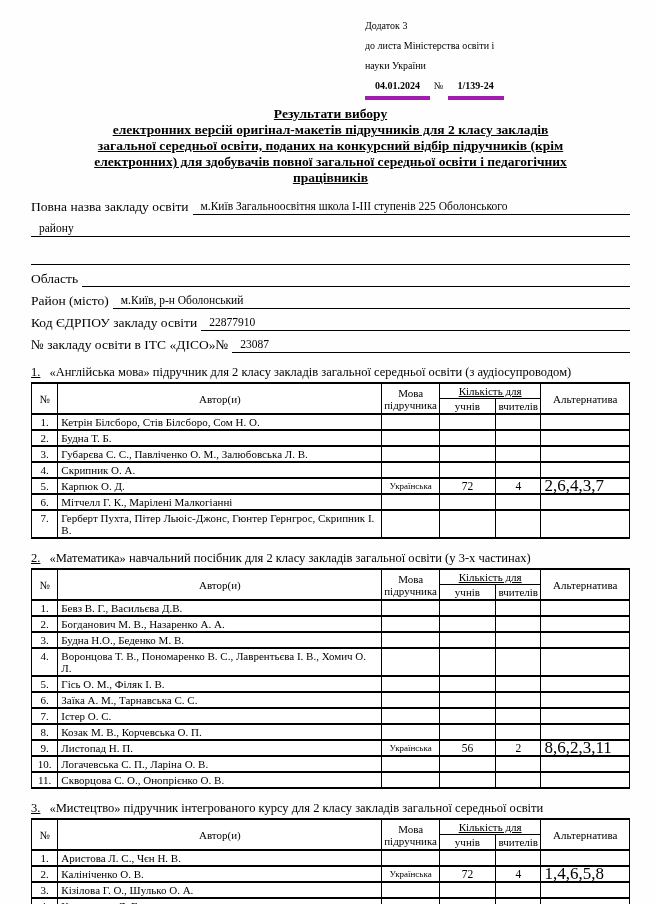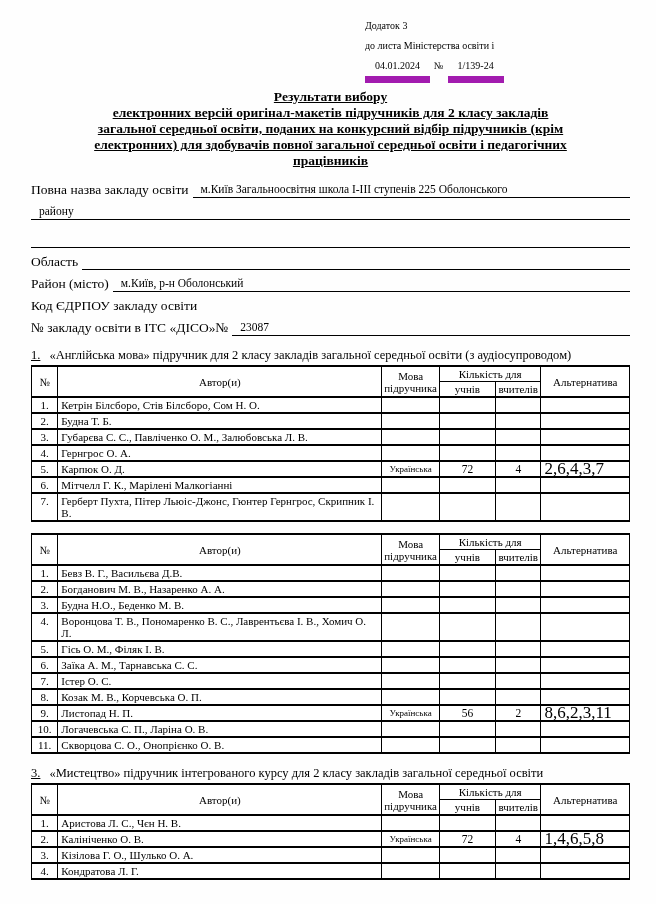--- a/index.html
+++ b/index.html
@@ -5,21 +5,21 @@
   * { margin:0; padding:0; box-sizing:border-box; }
   html,body { background:#888; }
   .page {
     width:656px; height:904px; margin:0 auto; background:#fefefe; color:#000;
     font-family:"Liberation Serif","DejaVu Serif",serif;
     padding:16px 26px 8px 31px; overflow:hidden; position:relative;
   }
   
   .hdr-block { margin-left:334px; font-size:10px; line-height:20px; }
   .hdr-date-line { white-space:nowrap; }
-  .u-seg { border-bottom:7px solid #a21caf; display:inline-block; padding:0 10px; }
+  .u-seg { border-bottom:4px solid #a21caf; display:inline-block; padding:0 10px;font-weight:bold; }
   .hdr-no { display:inline-block; margin:0 4px; }
   
   .doc-title {
     text-align:center; font-weight:bold; font-size:13.5px; line-height:16px;
     margin-top:6px; white-space:pre-line;text-decoration:underline;
   }
   
   .form-area { margin-top:9px; font-size:13.5px; }
   .fline { display:flex; align-items:flex-end; height:20px; }
   .fline.sp { margin-top:2px; }
@@ -33,21 +33,21 @@
   .sec-num { text-decoration:underline; margin-right:9px; }
   table { border-collapse:collapse; width:100%; table-layout:fixed; background:#fff; }
   th, td {
     border-left:1px solid #000; border-right:1px solid #000;
     border-top:2px solid #000; border-bottom:2px solid #000;
   }
   thead th {
     font-weight:normal; font-size:11px; line-height:12px; text-align:center;
     vertical-align:middle; padding:1px 1px;
   }
-  th.col-count { border-bottom-width:1px; }
+  th.col-count { border-bottom-width:1px;text-decoration:underline; }
   th.col-students, th.col-teachers { border-top-width:1px; }
   tbody td { font-size:11px; line-height:12px; padding:1px 3px; vertical-align:top; }
   td.cell-num { text-align:center; padding:1px 1px; }
   td.cell-authors { text-align:left; }
   td.cell-language { text-align:center; font-size:9px; line-height:12px; }
   td.cell-students, td.cell-teachers { text-align:center; font-size:11.5px; }
   td.cell-alternative { text-align:left; font-size:17px; }
   col.c-num { width:4.4%; }
   col.c-authors { width:54.2%; }
   col.c-lang { width:9.6%; }
@@ -56,20 +56,21 @@
   col.c-alt { width:14.8%; }
 </style>
 </head>
 <body>
 
 <div class="page">
 
   <div class="hdr-block">
     <div>Додаток 3</div>
     <div>до листа Міністерства освіти і</div>
+    <div>науки України</div>
     <div class="hdr-date-line">
       <span class="u-seg">04.01.2024</span><span class="hdr-no">№</span><span class="u-seg">1/139-24</span>
     </div>
   </div>
 
   <div class="doc-title">Результати вибору
 електронних версій оригінал-макетів підручників для 2 класу закладів
 загальної середньої освіти, поданих на конкурсний відбір підручників (крім
 електронних) для здобувачів повної загальної середньої освіти і педагогічних
 працівників</div>
@@ -97,20 +98,23 @@
         </span>
     </div>
     <div class="fline sp">
       <span class="flabel">Район (місто)</span>
       <span class="ffill">
           <span class="fvalue">м.Київ, р-н Оболонський</span>
         </span>
     </div>
     <div class="fline sp">
       <span class="flabel">Код ЄДРПОУ закладу освіти</span>
+      <span class="ffill">
+          <span class="fvalue">22877910</span>
+        </span>
     </div>
     <div class="fline sp">
       <span class="flabel">№ закладу освіти в ІТС «ДІСО»№</span>
       <span class="ffill">
           <span class="fvalue">23087</span>
         </span>
     </div>
   </div>
 
   <div class="section">
@@ -159,21 +163,21 @@
           <tr>
             <td class="cell-num">3.</td>
             <td class="cell-authors">Губарєва С. С., Павліченко О. М., Залюбовська Л. В.</td>
             <td class="cell-language"></td>
             <td class="cell-students"></td>
             <td class="cell-teachers"></td>
             <td class="cell-alternative"></td>
           </tr>
           <tr>
             <td class="cell-num">4.</td>
-            <td class="cell-authors">Гернгрос О. А.</td>
+            <td class="cell-authors">Скрипник О. А.</td>
             <td class="cell-language"></td>
             <td class="cell-students"></td>
             <td class="cell-teachers"></td>
             <td class="cell-alternative"></td>
           </tr>
           <tr>
             <td class="cell-num">5.</td>
             <td class="cell-authors">Карпюк О. Д.</td>
             <td class="cell-language">Українська</td>
             <td class="cell-students">72</td>
@@ -194,20 +198,23 @@
             <td class="cell-language"></td>
             <td class="cell-students"></td>
             <td class="cell-teachers"></td>
             <td class="cell-alternative"></td>
           </tr>
         </tbody>
     </table>
   </div>
 
   <div class="section">
+    <div class="sec-head">
+      <span class="sec-num">2.</span><span>«Математика» навчальний посібник для 2 класу закладів загальної освіти (у 3-х частинах)</span>
+    </div>
     <table>
       <colgroup>
           <col class="c-num">
           <col class="c-authors">
           <col class="c-lang">
           <col class="c-students">
           <col class="c-teachers">
           <col class="c-alt">
         </colgroup>
       <thead>

